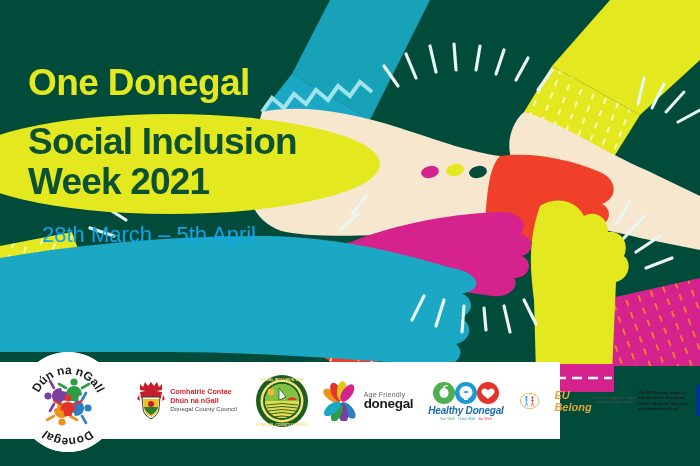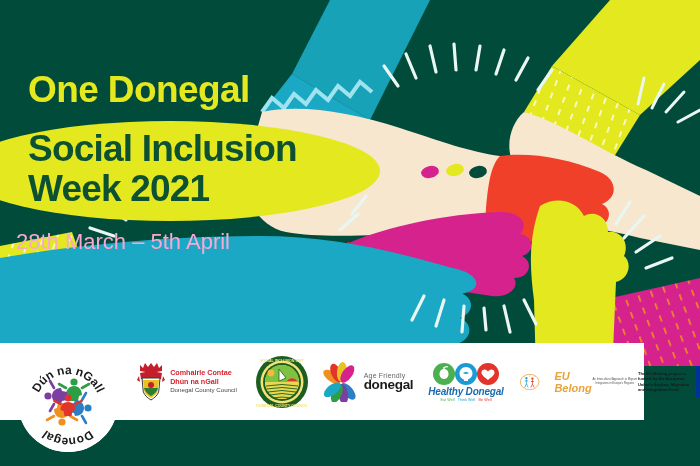--- a/index.html
+++ b/index.html
@@ -12,21 +12,21 @@
     font-family:"Liberation Sans", sans-serif;
     background:#004B3A;
   }
 
   
   .art { position:absolute; left:0; top:0; width:700px; height:466px; }
 
   
   .headline-wrap {
     position:absolute; left:0; top:0; width:370px; height:363px;
-    z-index:6; pointer-events:none;margin-top:7px;
+    z-index:6; pointer-events:none;
   }
   .title-one {
     position:absolute; left:28px; top:64px;
     font-size:37px; font-weight:bold; letter-spacing:-0.6px;
     color:#E3E81F; line-height:1;
     white-space:nowrap;
   }
   .yellow-lens {
     position:absolute; left:-40px; top:114px;
     width:420px; height:100px;
@@ -34,28 +34,28 @@
     border-radius:50% / 50%;
   }
   .band-text {
     position:absolute; left:28px; top:122px;
     color:#0B5132; font-weight:bold;
     font-size:37px; line-height:1.08; letter-spacing:-0.8px;
     white-space:nowrap;
   }
   .band-text .l2 { display:block; }
   .dates {
-    position:absolute; left:16px; top:222px;
-    color:#f9a8d4; font-size:22px; font-weight:normal;
+    position:absolute; left:42px; top:222px;
+    color:#0ea5e9; font-size:22px; font-weight:normal;
     letter-spacing:0px; white-space:nowrap;
   }
 
   
   .logo-strip {
-    position:absolute; left:0; top:343px; width:644px; height:77px;
+    position:absolute; left:0; top:362px; width:560px; height:77px;
     background:#ffffff; z-index:8;
     display:flex; align-items:center;
   }
   .bottom-green {
     position:absolute; left:0; top:440px; width:700px; height:26px;
     background:#004B3A; z-index:8;
   }
   .logo-slot {
     display:flex; align-items:center; justify-content:center;
     height:100%;

